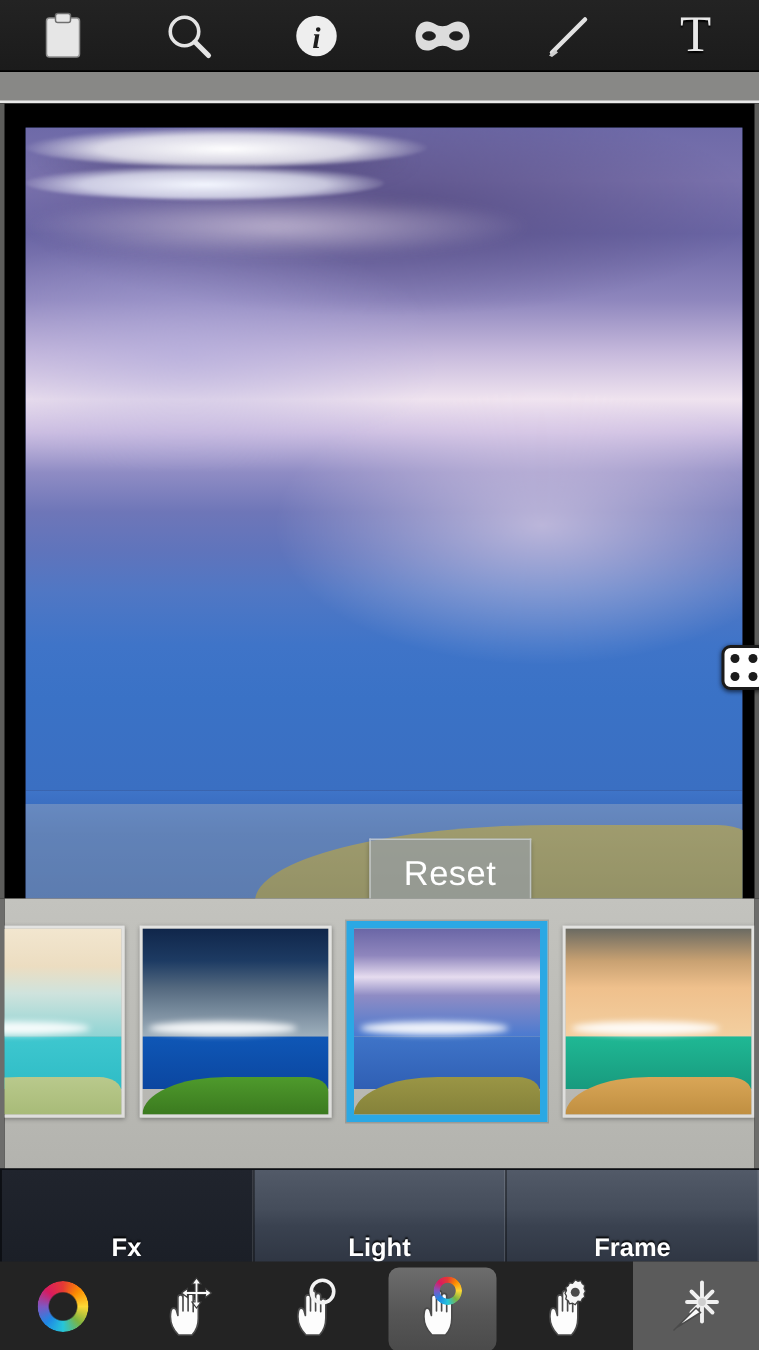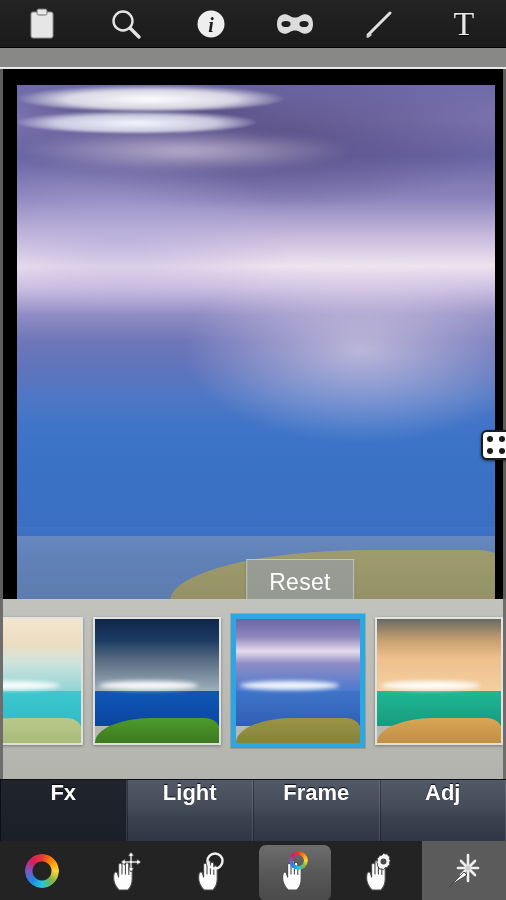--- a/index.html
+++ b/index.html
@@ -147,22 +147,22 @@
   .tcloud{ position:absolute; left:3%; top:50%; width:80%; height:9px; border-radius:50%;
            background:rgba(255,255,255,.9); filter:blur(2px); }
 
   
   #tabbar{
     position:absolute; left:0; top:779px; width:506px; height:62px;
     display:flex; border-top:1px solid #0c0f14;
   }
   .tab{
     flex:1 1 0; height:62px;
-    display:flex; align-items:flex-start; justify-content:center;
-    color:#ffffff; font-size:22px; font-weight:bold;
+    display:flex; align-items:flex-end; justify-content:center;
+    color:#ffffff; font-size:17px; font-weight:bold;
     text-shadow:0 -1px 1px rgba(0,0,0,.85);
     background:linear-gradient(180deg,#525a68 0%,#454d5b 42%,#3a4250 60%,#2f3643 100%);
     border-right:1px solid rgba(255,255,255,.12);
     border-left:1px solid rgba(0,0,0,.35);
   }
   .tab.active{
     background:linear-gradient(180deg,#20242d 0%,#1b1f27 100%);
     border-left:1px solid #0c0f14;
   }
 
@@ -302,23 +302,20 @@
 
   <div id="tabbar">
       <div class="tab active">
         <span>Fx</span>
       </div>
       <div class="tab">
         <span>Light</span>
       </div>
       <div class="tab">
         <span>Frame</span>
-      </div>
-      <div class="tab">
-        <span>Adj</span>
       </div>
     </div>
 
   <div id="bottombar">
       <div class="bt">
         <div class="wheel"></div>
       </div>
       <div class="bt">
         <div class="handicon">
           <svg class="glyph" width="28" height="34" viewBox="0 0 28 34">

